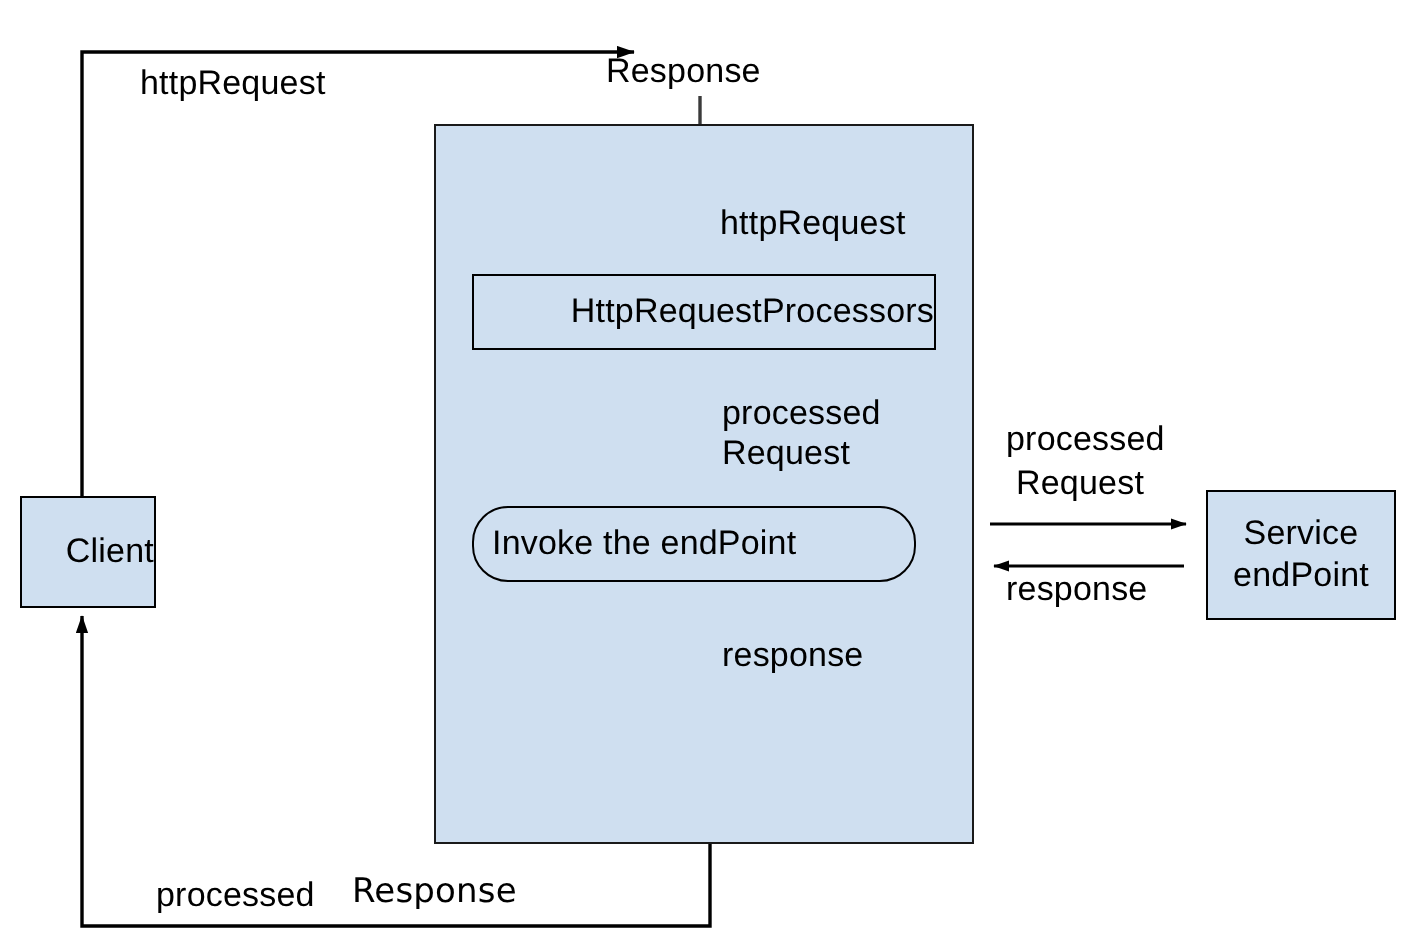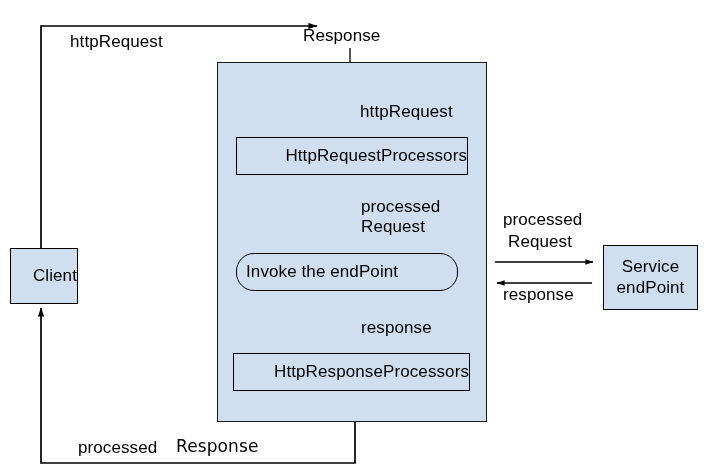--- a/index.html
+++ b/index.html
@@ -119,23 +119,20 @@
   <div class="group-box" style="left:217px; top:62px; width:270px; height:360px;"></div>
 
   <div class="node center" style="left:236px; top:137px; width:232px; height:38px;">
     <span>HttpRequestProcessors</span>
   </div>
 
   <div class="node leftish" style="left:236px; top:253px; width:222px; height:38px;">
     <span>Invoke the endPoint</span>
   </div>
 
-  <div class="node center" style="left:233px; top:353px; width:237px; height:38px;">
-    <span>HttpResponseProcessors</span>
-  </div>
 
   <div class="node center" style="left:603px; top:245px; width:95px; height:65px;">
     <span class="svc-inner">
       <span>Service</span>
       <span class="underline-text">endPoint</span>
     </span>
   </div>
 
   <div class="lbl" style="left:303px; top:26px;">Response</div>
 

